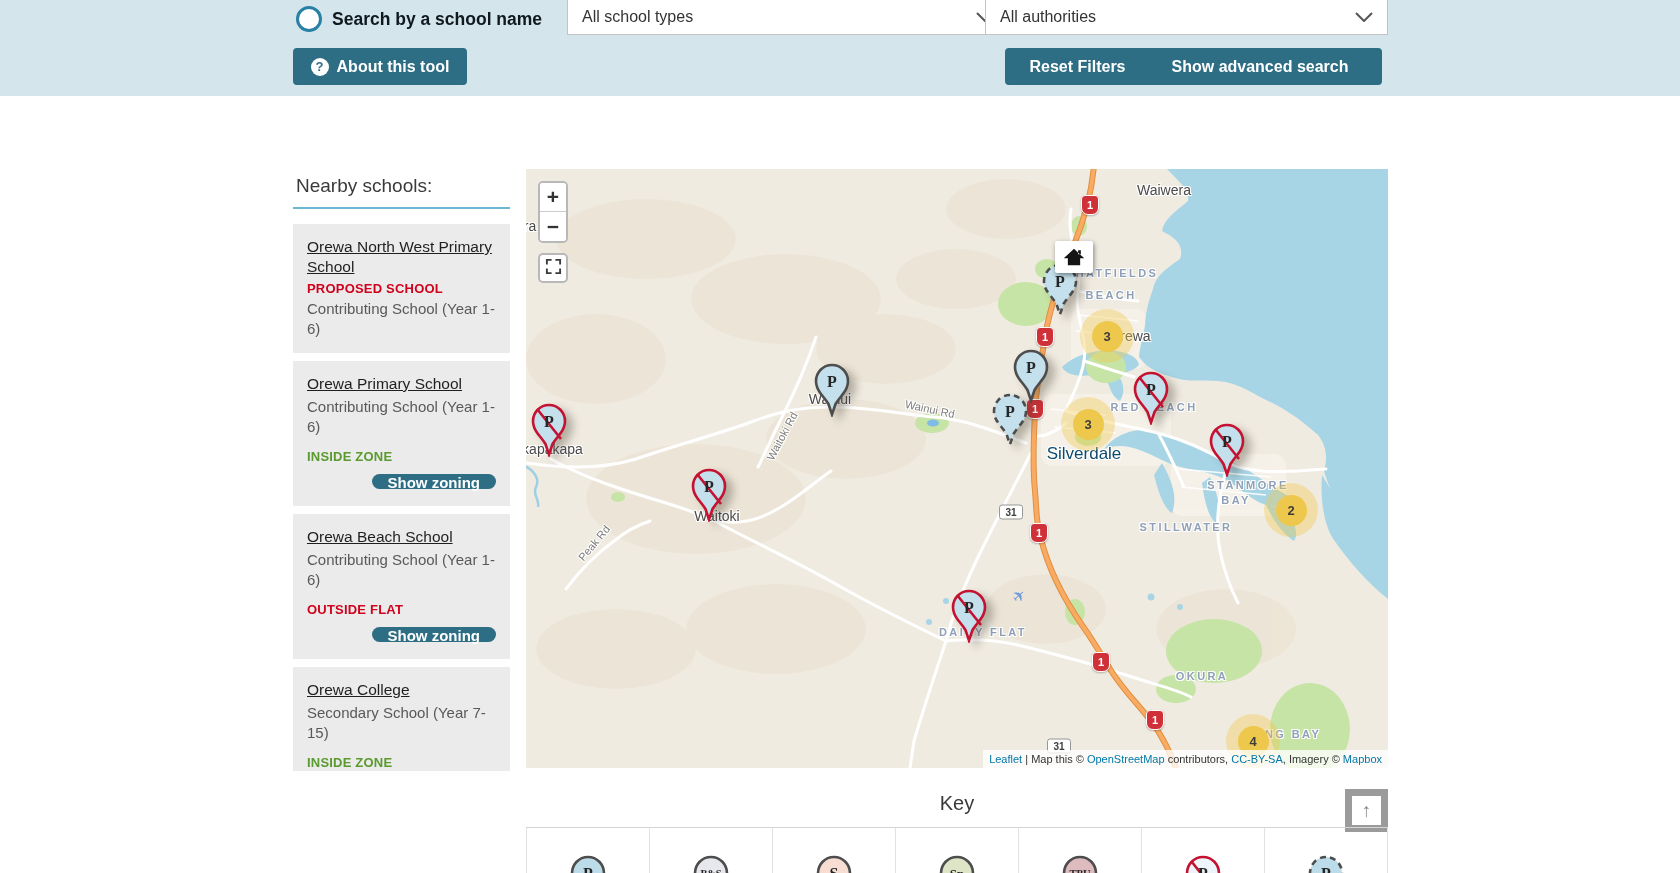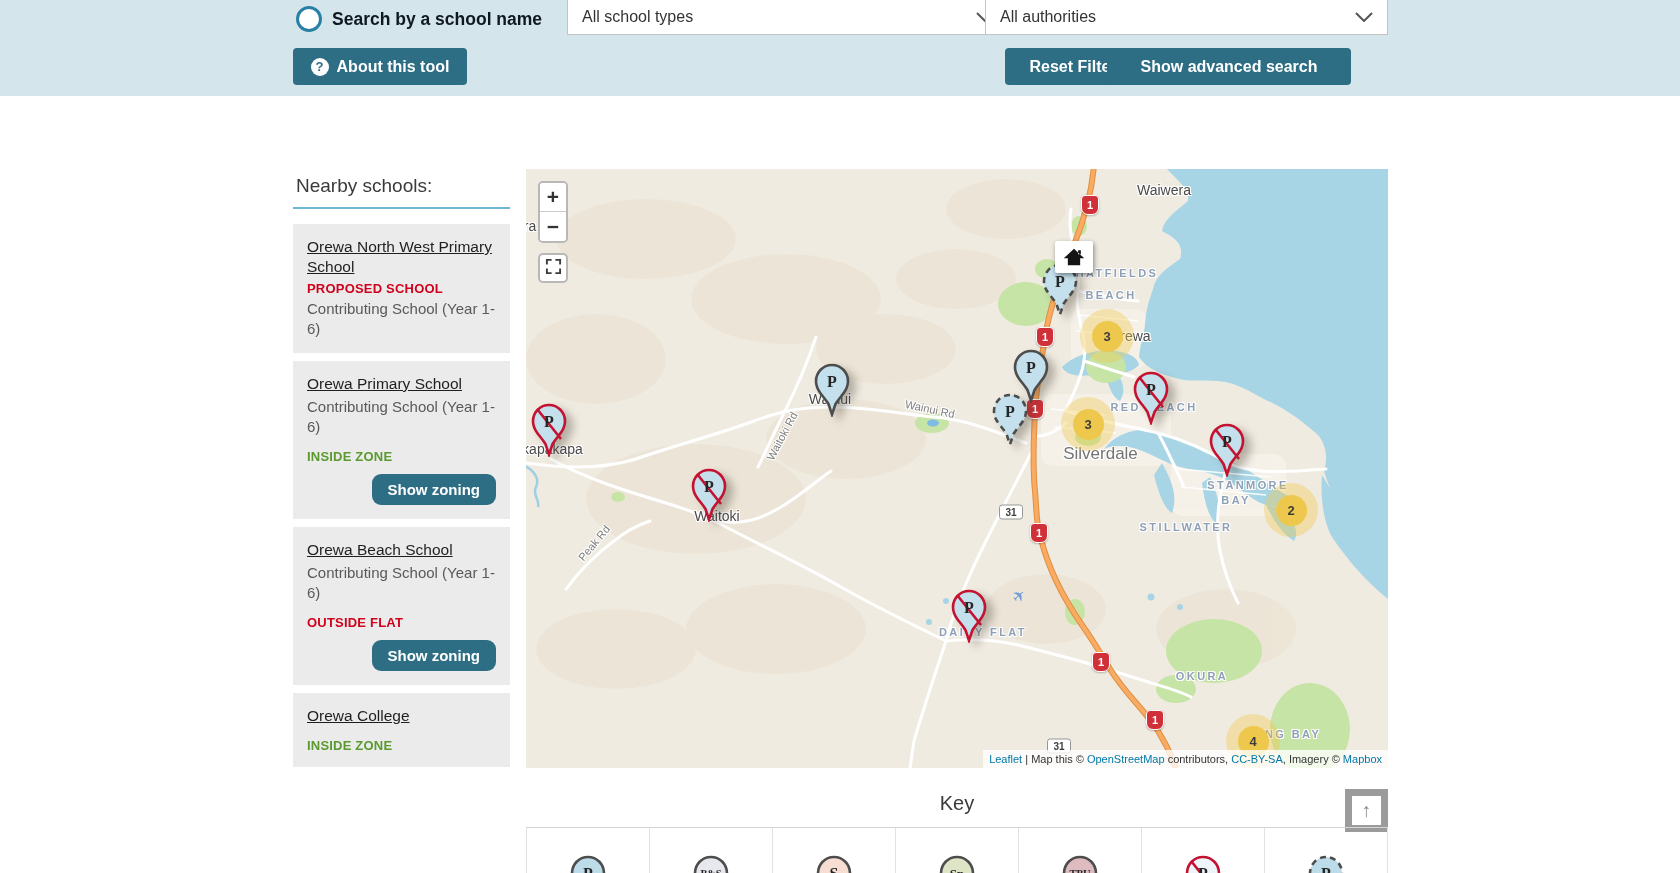--- a/index.html
+++ b/index.html
@@ -14,48 +14,48 @@
   .select { position:absolute; top:0; height:35px; background:#fff; border:1px solid #c3c3c3; border-top:none;
     display:flex; align-items:center; padding:0 14px; font-size:16px; color:#333; cursor:pointer; }
   .select.types { left:567px; width:442px; }
   .select.auth  { left:985px; width:403px;text-align:right; }
   .select .chev { margin-left:auto; display:flex; }
   .btn { position:absolute; top:48px; height:37px; background:#2d6e84; color:#fff; border:none;
     border-radius:4px; font-size:16px; font-weight:bold; font-family:inherit; cursor:pointer;
     display:flex; align-items:center; justify-content:center; }
   .btn.about { left:293px; width:174px; gap:8px; }
   .btn.reset { left:1005px; width:145px; }
-  .btn.advanced { left:1107px; width:244px; }
+  .btn.advanced { left:1138px; width:244px; }
   .qmark { width:18px; height:18px; border-radius:50%; background:#fff; color:#2d6e84;
     font-size:13px; font-weight:bold; display:inline-flex; align-items:center; justify-content:center; }
 
   
   .sidebar { position:absolute; left:293px; top:172px; width:217px; height:599px; overflow:hidden; }
   .sidebar h2 { font-size:19px; font-weight:normal; color:#3a3a3a; margin:3px 0 0 3px; }
   .hrule { height:2px; background:#6cb8d4; margin-top:10px; }
   .school-list { margin-top:15px; }
   .card { background:#ebebeb; padding:13px 14px 14px; margin-bottom:8px; }
   .school-link { display:block; font-size:15.5px; line-height:20px; color:#1f1f1f;
     text-decoration:underline; cursor:pointer; }
   .status { margin-top:4px; font-size:13px; font-weight:bold; color:#d0021c; letter-spacing:.2px; }
   .stype { margin-top:3px; font-size:15px; line-height:20px; color:#58595b; }
   .zone { margin-top:12px; font-size:13px; font-weight:bold; letter-spacing:.2px; }
   .zone.inside { color:#5a9a2f; } .zone.outside { color:#d0021c; }
   .zrow { margin-top:10px; text-align:right; }
-  .btn-zoning { background:#2d6e84; color:#fff; border:none; border-radius:9px; height:31px;
+  .btn-zoning { background:#2d6e84; color:#fff; border:none; border-radius:9px; height:15px;
     padding:0 16px; font-size:15px; font-weight:bold; font-family:inherit; cursor:pointer; }
 
   
   .map { position:absolute; left:526px; top:169px; width:862px; height:599px; overflow:hidden;
     background:#f0ebe1; cursor:grab; }
   .map svg.base { position:absolute; left:0; top:0; }
   .mlabel { position:absolute; transform:translate(-50%,-50%); white-space:nowrap;
     text-shadow:-1px -1px 0 #fff,1px -1px 0 #fff,-1px 1px 0 #fff,1px 1px 0 #fff,0 1px 0 #fff; }
   .mlabel.town { font-size:14px; color:#4a4a4a; }
-  .mlabel.town-lg { font-size:17px; color:#737373;padding-left:33px; }
+  .mlabel.town-lg { font-size:17px; color:#0c4a6e; }
   .mlabel.area { font-size:11px; color:#8fa0b6; letter-spacing:2.4px; font-weight:bold; }
   .mlabel.road { font-size:11px; color:#7d7d7d; }
   .cluster { position:absolute; transform:translate(-50%,-50%); width:54px; height:54px; border-radius:50%;
     background:rgba(238,199,77,.38); display:flex; align-items:center; justify-content:center; }
   .cluster .inner { width:31px; height:31px; border-radius:50%; background:#eec74d;
     display:flex; align-items:center; justify-content:center; font-size:13px; font-weight:bold; color:#3d3d3d; }
   .shield { position:absolute; transform:translate(-50%,-50%); display:flex; align-items:center;
     justify-content:center; font-weight:bold; }
   .shield.s1 { width:18px; height:20px; background:#d03038; border:1.5px solid #fff; border-radius:4px 4px 7px 7px;
     color:#fff; font-size:11px; box-shadow:0 1px 2px rgba(0,0,0,.25); }
@@ -135,20 +135,21 @@
         <div class="zrow"><button class="btn-zoning">Show zoning</button></div>
       </div>
       <div class="card">
         <a class="school-link">Orewa Beach School</a>
         <div class="stype">Contributing School (Year 1-6)</div>
         <div class="zone outside">OUTSIDE FLAT</div>
         <div class="zrow"><button class="btn-zoning">Show zoning</button></div>
       </div>
       <div class="card">
         <a class="school-link">Orewa College</a>
+        <div class="stype">Secondary School (Year 7-15)</div>
         <div class="zone inside">INSIDE ZONE</div>
       </div>
     </div>
 </aside>
 
 <div class="map">
   <svg class="base" width="862" height="599" viewBox="0 0 862 599">
     <rect x="0" y="0" width="862" height="599" fill="#f0ebe1"></rect>
 
     <g fill="#e8dfcc" opacity="0.45">

